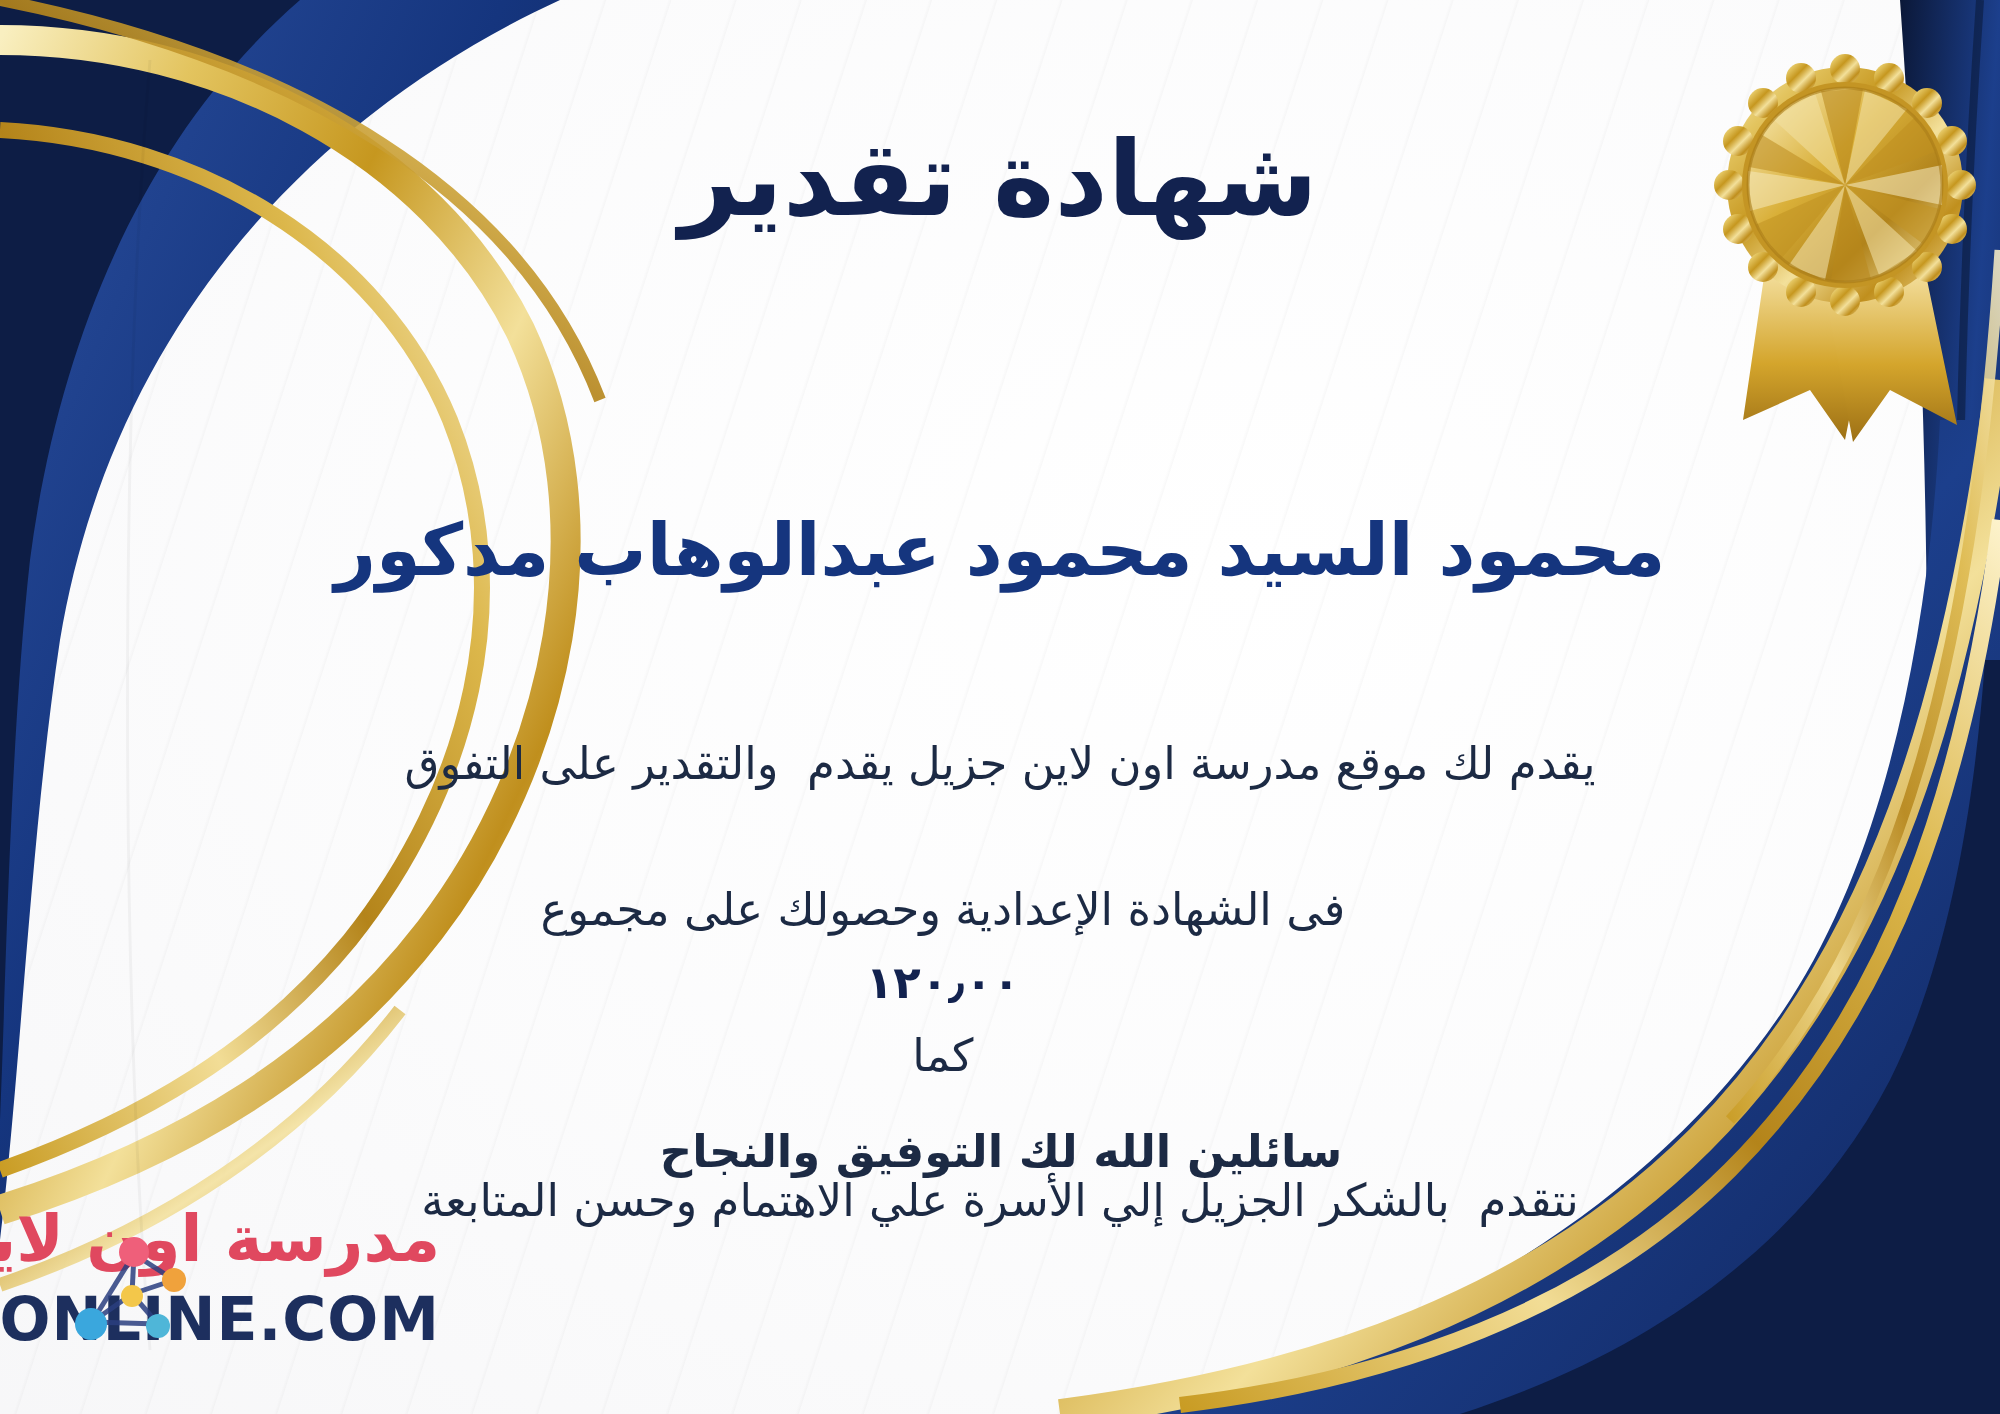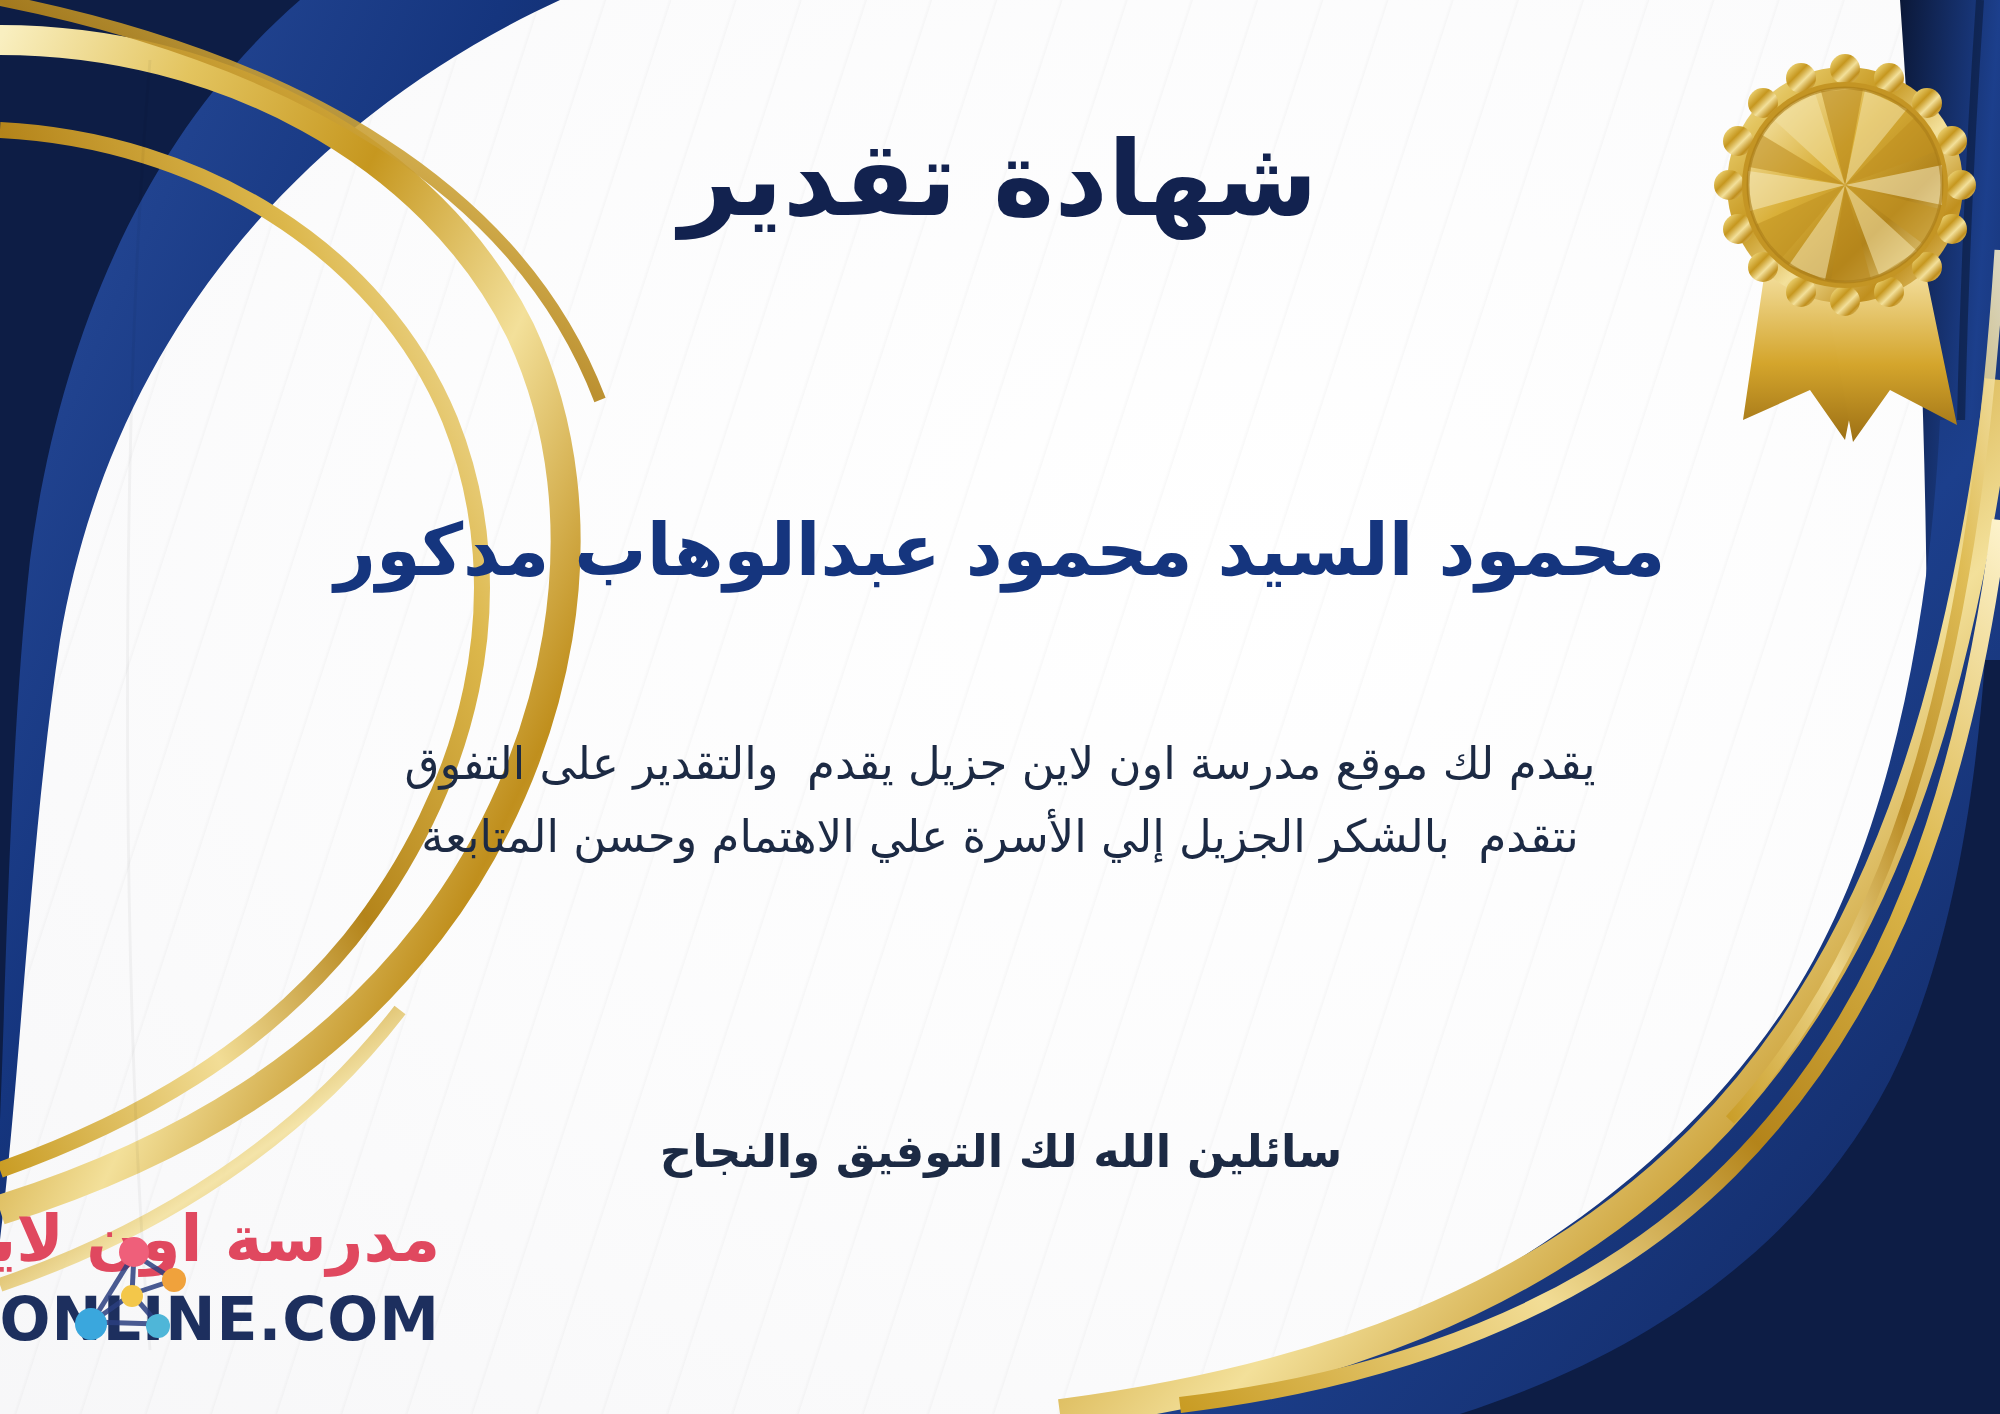--- a/index.html
+++ b/index.html
@@ -277,20 +277,25 @@
   </div>
 
   <div class="content">
 
     <div class="cert-title">شهادة تقدير</div>
 
     <div class="recipient-name">محمود السيد محمود عبدالوهاب مدكور</div>
 
     <div class="body-block">
       <span class="body-line">يقدم لك موقع مدرسة اون لاين جزيل يقدم  والتقدير على التفوق</span>
+      <span class="body-line">
+        <span>فى الشهادة الإعدادية وحصولك على مجموع</span>
+        <span class="score">١٢٠٫٠٠</span>
+        <span>كما</span>
+      </span>
       <span class="body-line">نتقدم  بالشكر الجزيل إلي الأسرة علي الاهتمام وحسن المتابعة</span>
     </div>
 
     <div class="closing-line">سائلين الله لك التوفيق  والنجاح</div>
 
     <div class="logo">
       <div class="logo-arabic">مدرسة اون لاين</div>
       <div class="logo-domain">MADRSA-ONLINE.COM</div>
       <div class="logo-mark">
         <svg viewBox="0 0 140 140" xmlns="http://www.w3.org/2000/svg" aria-hidden="true">

